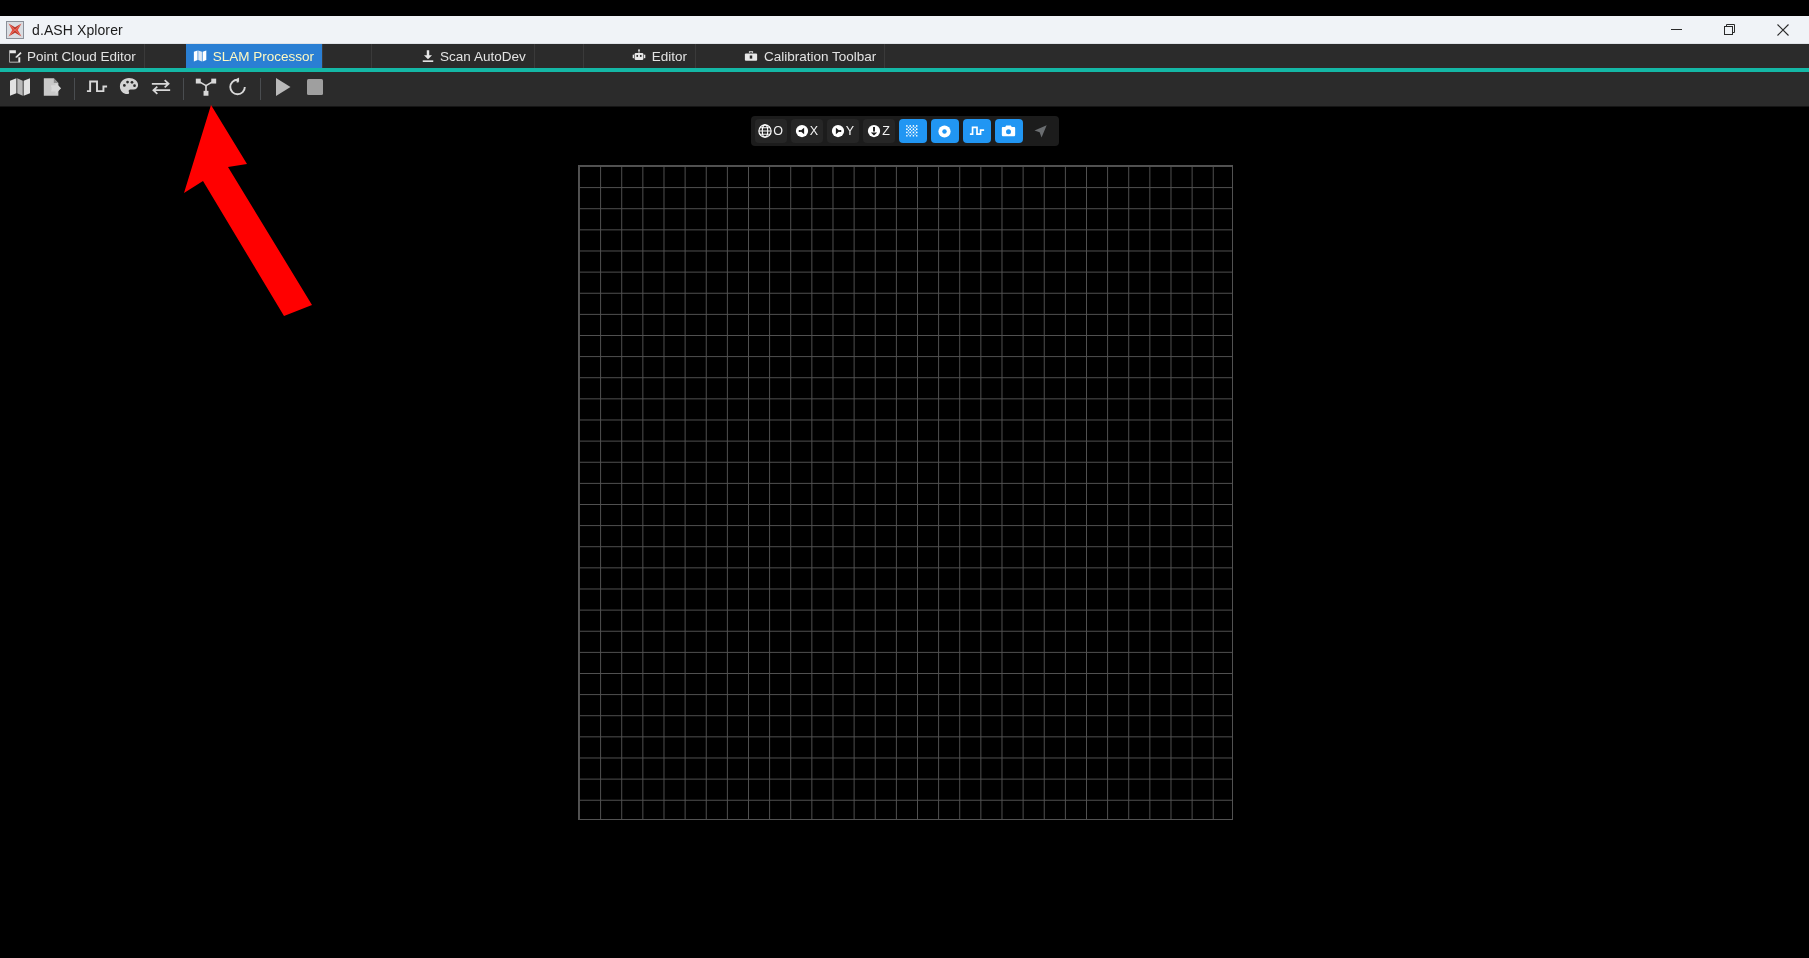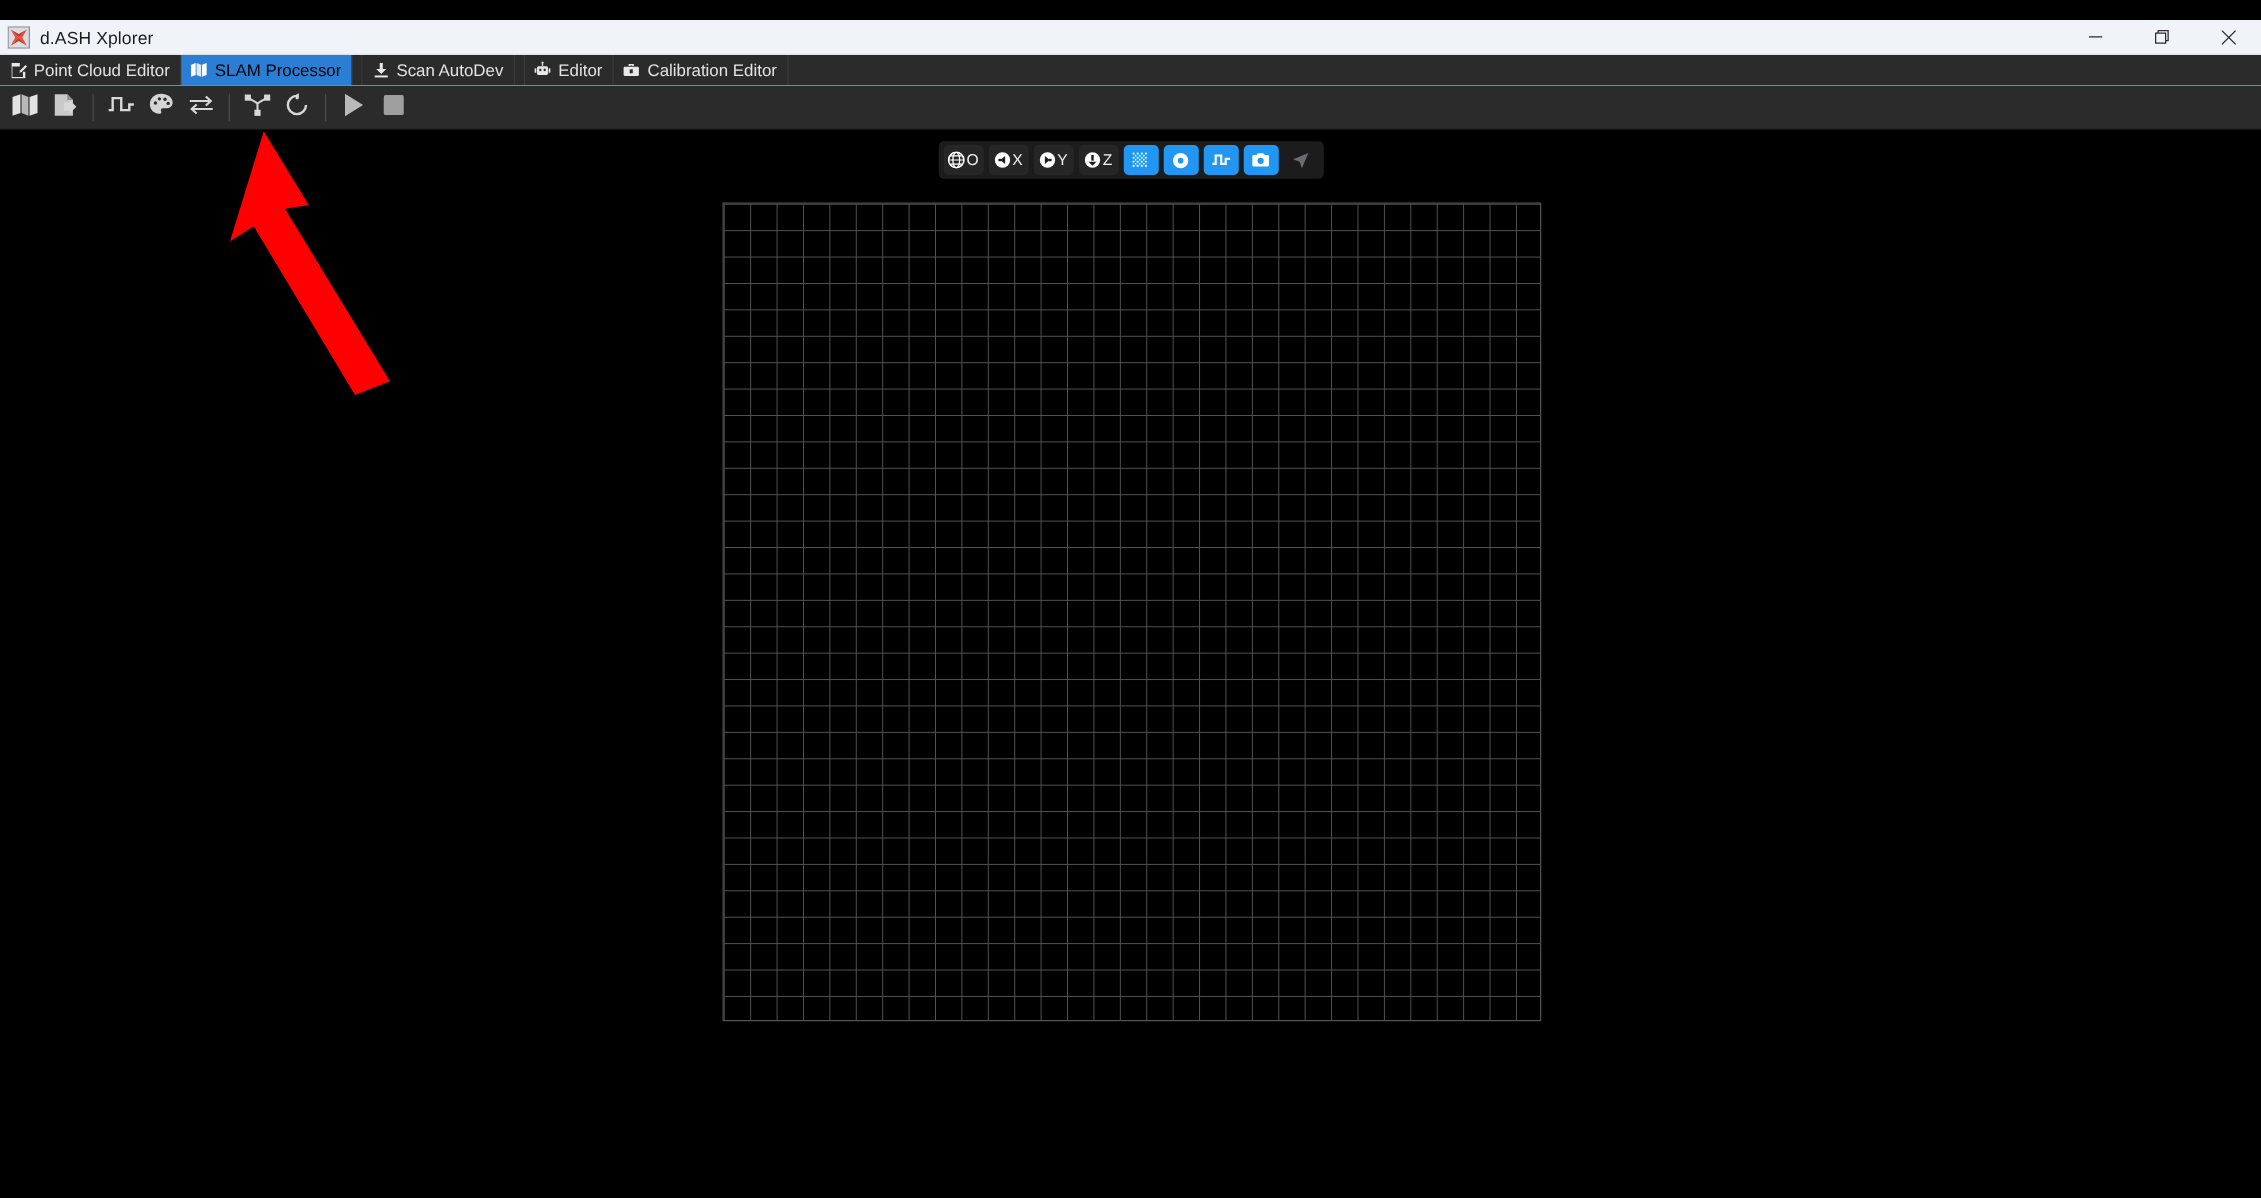--- a/index.html
+++ b/index.html
@@ -27,28 +27,29 @@
   
   .menubar{
     height:22px;flex:0 0 22px;background:#2b2b2b;display:flex;align-items:center;
     padding-left:8px;border-bottom:1px solid #1d1d1d;
   }
   .menuitem{font-size:13px;color:#e8e8e8;padding:2px 9px;cursor:default;}
 
   
   .tabbar{
     height:24px;flex:0 0 24px;background:#2b2b2b;display:flex;align-items:stretch;
-    border-bottom:1px solid #14b8a6;
+    border-bottom:4px solid #14b8a6;
+    gap:41px;
   }
   .tab{
     display:flex;align-items:center;gap:5px;padding:0 8px 0 7px;
     font-size:13.5px;color:#e3e3e3;cursor:default;
     border-right:1px solid #3a3a3a;
   }
-  .tab.active{background:#2a7fd4;color:#000000;}
+  .tab.active{background:#2a7fd4;color:#fef9c3;}
   .tab .ticon{display:inline-flex;width:15px;height:15px;align-items:center;justify-content:center;}
   .tab-sep{width:7px;background:#2b2b2b;border-right:1px solid #3a3a3a;}
 
   
   .icontoolbar{
     height:34px;flex:0 0 34px;background:#2b2b2b;display:flex;align-items:center;
     padding-left:4px;border-bottom:1px solid #151515;
   }
   .tbtn{width:30px;height:28px;display:flex;align-items:center;justify-content:center;
     border-radius:2px;margin:0 1px;}
@@ -200,21 +201,21 @@
     </div>
 
     <div class="tab">
       <span class="ticon">
         <svg width="14" height="14" viewBox="0 0 16 16">
           <path d="M5.6 2.6 H10.4 V4.4 H9 V3.8 H7 V4.4 H5.6 Z" fill="#e8e8e8"></path>
           <rect x="1" y="5" width="14" height="8.4" rx="1.2" fill="#e8e8e8"></rect>
           <rect x="6.6" y="7.4" width="2.8" height="3.6" fill="#2b2b2b"></rect>
         </svg>
       </span>
-      <span>Calibration Editor</span>
+      <span>Calibration Toolbar</span>
     </div>
   </div>
 
   <div class="icontoolbar">
 
     <div class="tbtn">
       <span>
         <svg width="22" height="20" viewBox="0 0 24 22">
           <path d="M1 4 L8 1.5 V18 L1 20.5 Z" fill="#e2e2e2"></path>
           <path d="M9 1.5 L15 4 V20.5 L9 18 Z" fill="#b8b8b8"></path>

